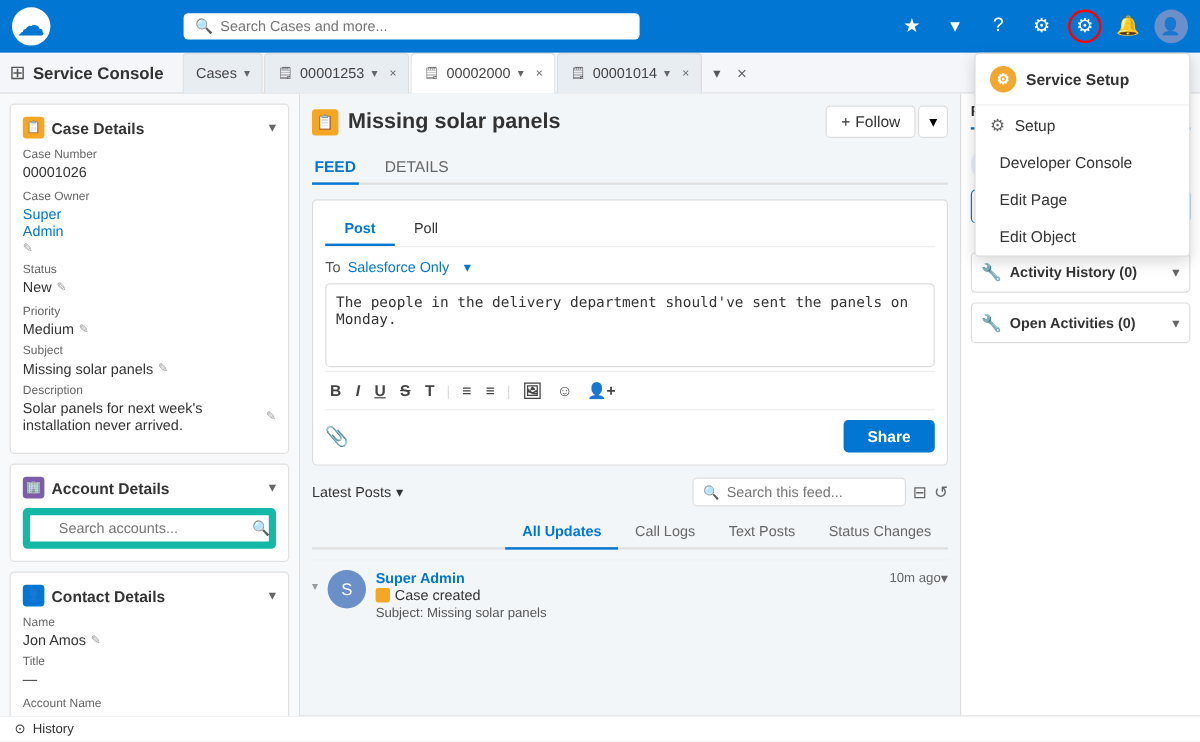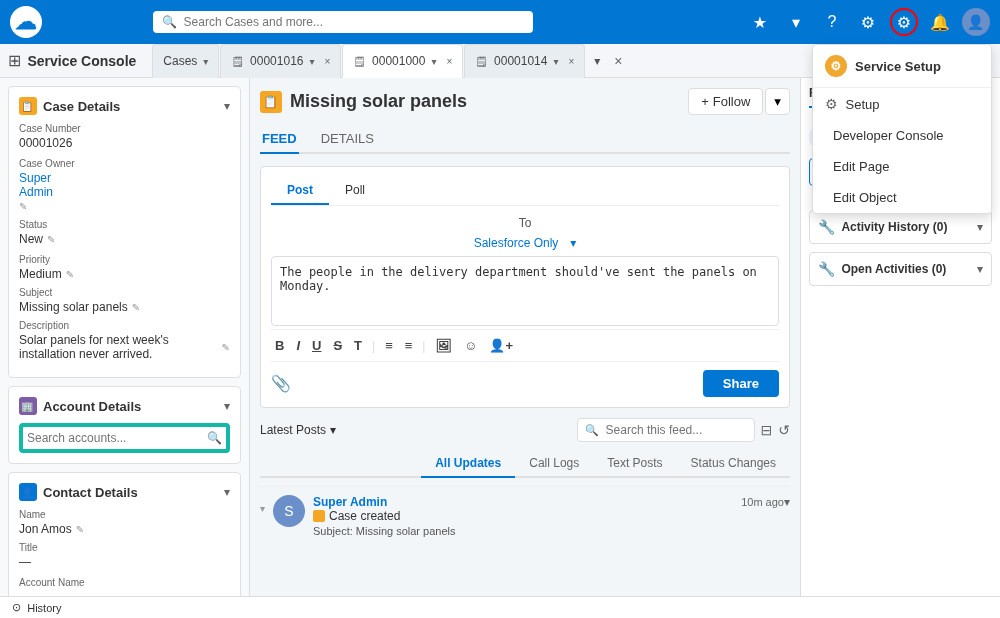--- a/index.html
+++ b/index.html
@@ -91,22 +91,22 @@
     .dropdown-arrow { color: #666; cursor: pointer; font-size: 12px; }
     .field-row { display: flex; gap: 8px; margin-bottom: 6px; flex-direction: column; }
     .field-group { flex: 1; }
     .field-label { font-size: 10px; color: #666; margin-bottom: 2px; }
     .field-value { font-size: 12px; color: #333; }
     .field-value.link { color: #0176d3; cursor: pointer; }
     .field-value.editable { display: flex; align-items: center; gap: 4px; }
     .edit-icon { color: #999; font-size: 10px; cursor: pointer; }
     .field-full { margin-bottom: 6px; }
     .account-search {
-      display: flex; align-items: center; border: 4px solid #14b8a6;
-      border-radius: 4px; padding: 4px 4px; gap: 6px;
+      display: flex; align-items: center; border: 6px solid #14b8a6;
+      border-radius: 4px; padding: 4px 24px; gap: 6px;
     }
     .account-search input { border: none; outline: none; flex: 1; font-size: 12px; }
     .link-text { color: #666; font-size: 11px; text-align: center; padding: 4px; }
 
     
     .center-panel {
       flex: 1; background: #f3f6f9; overflow-y: auto; padding: 10px;
     }
     .case-header {
       display: flex; align-items: center; justify-content: space-between;
@@ -135,21 +135,21 @@
       padding: 6px 2px; font-size: 13px; color: #666; cursor: pointer;
       border-bottom: 2px solid transparent; margin-bottom: -2px;
     }
     .content-tab.active { color: #0176d3; border-bottom: 2px solid #0176d3; font-weight: 600; }
 
     
     .post-area { background: white; border: 1px solid #ddd; border-radius: 4px; padding: 10px; }
     .post-tabs { display: flex; gap: 0; border-bottom: 1px solid #eee; margin-bottom: 10px; }
     .post-tab { padding: 6px 16px; font-size: 12px; cursor: pointer; color: #333; }
     .post-tab.active { border-bottom: 2px solid #0176d3; color: #0176d3; font-weight: 600; }
-    .to-row { display: flex; align-items: center; gap: 6px; font-size: 12px; color: #555; margin-bottom: 6px; flex-direction: column; }
+    .to-row { display: flex; align-items: center; gap: 6px; font-size: 12px; color: #555; margin-bottom: 6px; }
     .to-link { color: #0176d3; cursor: pointer; display: flex; align-items: flex-start; gap: 12px; }
     .text-area { width: 100%; border: 1px solid #ddd; border-radius: 4px; padding: 8px; font-size: 12px; height: 70px; resize: none; outline: none; color: #333; }
     .toolbar { display: flex; align-items: center; gap: 4px; padding: 6px 0; border-top: 1px solid #eee; border-bottom: 1px solid #eee; }
     .toolbar-btn { background: none; border: none; cursor: pointer; font-size: 13px; color: #444; padding: 2px 4px; font-weight: bold; }
     .post-footer { display: flex; align-items: center; justify-content: space-between; margin-top: 8px; }
     .attach-icon { color: #666; cursor: pointer; font-size: 16px; }
     .share-btn { background: #0176d3; color: white; border: none; padding: 6px 20px; border-radius: 4px; cursor: pointer; font-size: 13px; font-weight: 600; }
 
     
     .feed-header { display: flex; align-items: center; justify-content: space-between; margin: 10px 0 8px; }
@@ -259,28 +259,28 @@
   <span class="grid-icon">⊞</span>
   <span class="app-label">Service Console</span>
 
   <div class="tab-item">
     <span>Cases</span>
     <span class="tab-arrow">▾</span>
   </div>
 
   <div class="tab-item">
     <span style="font-size:10px;">🗒</span>
-    <span>00001016</span>
+    <span>00001253</span>
     <span class="tab-arrow">▾</span>
     <span class="tab-close">×</span>
   </div>
 
   <div class="tab-item active">
     <span style="font-size:10px;">🗒</span>
-    <span>00001000</span>
+    <span>00002000</span>
     <span class="tab-arrow">▾</span>
     <span class="tab-close">×</span>
   </div>
 
   <div class="tab-item">
     <span style="font-size:10px;">🗒</span>
     <span>00001014</span>
     <span class="tab-arrow">▾</span>
     <span class="tab-close">×</span>
   </div>

